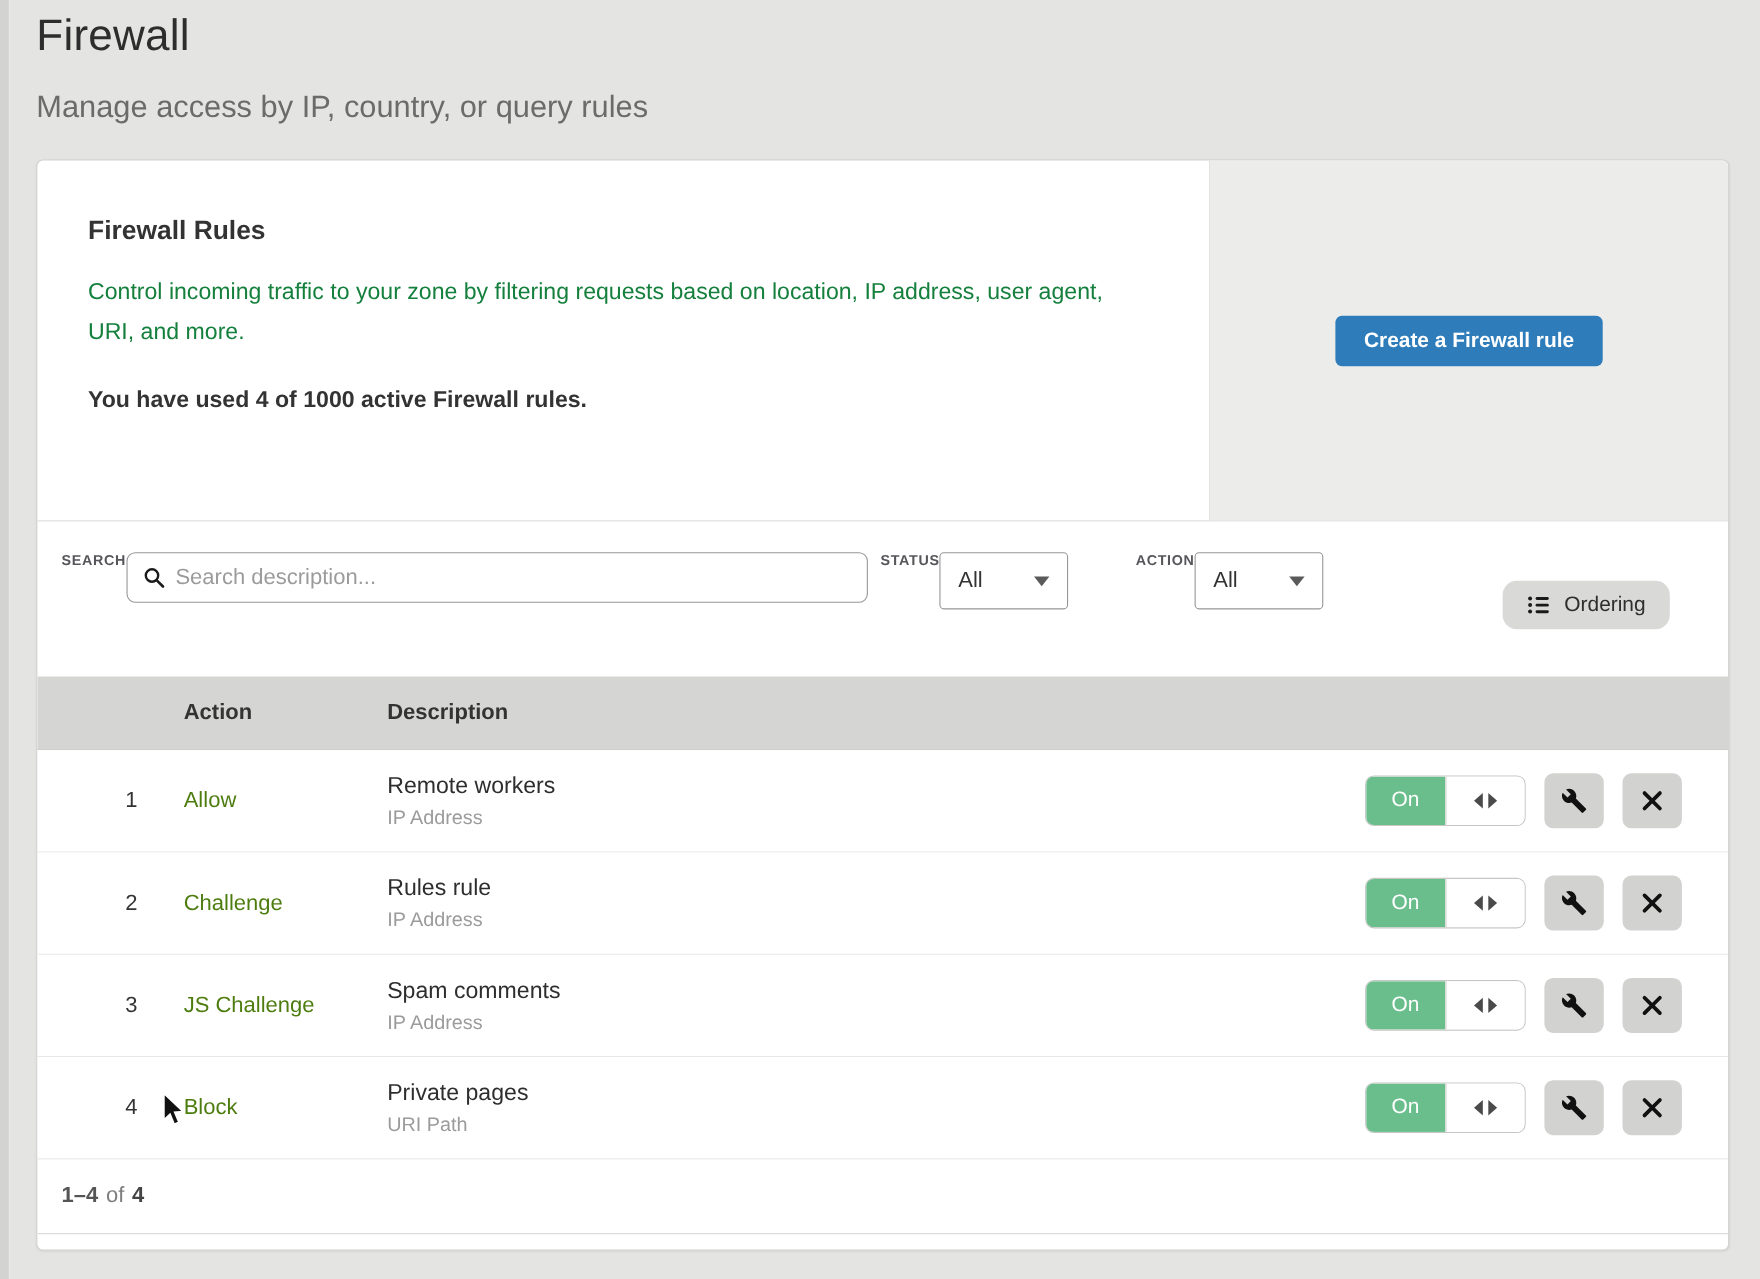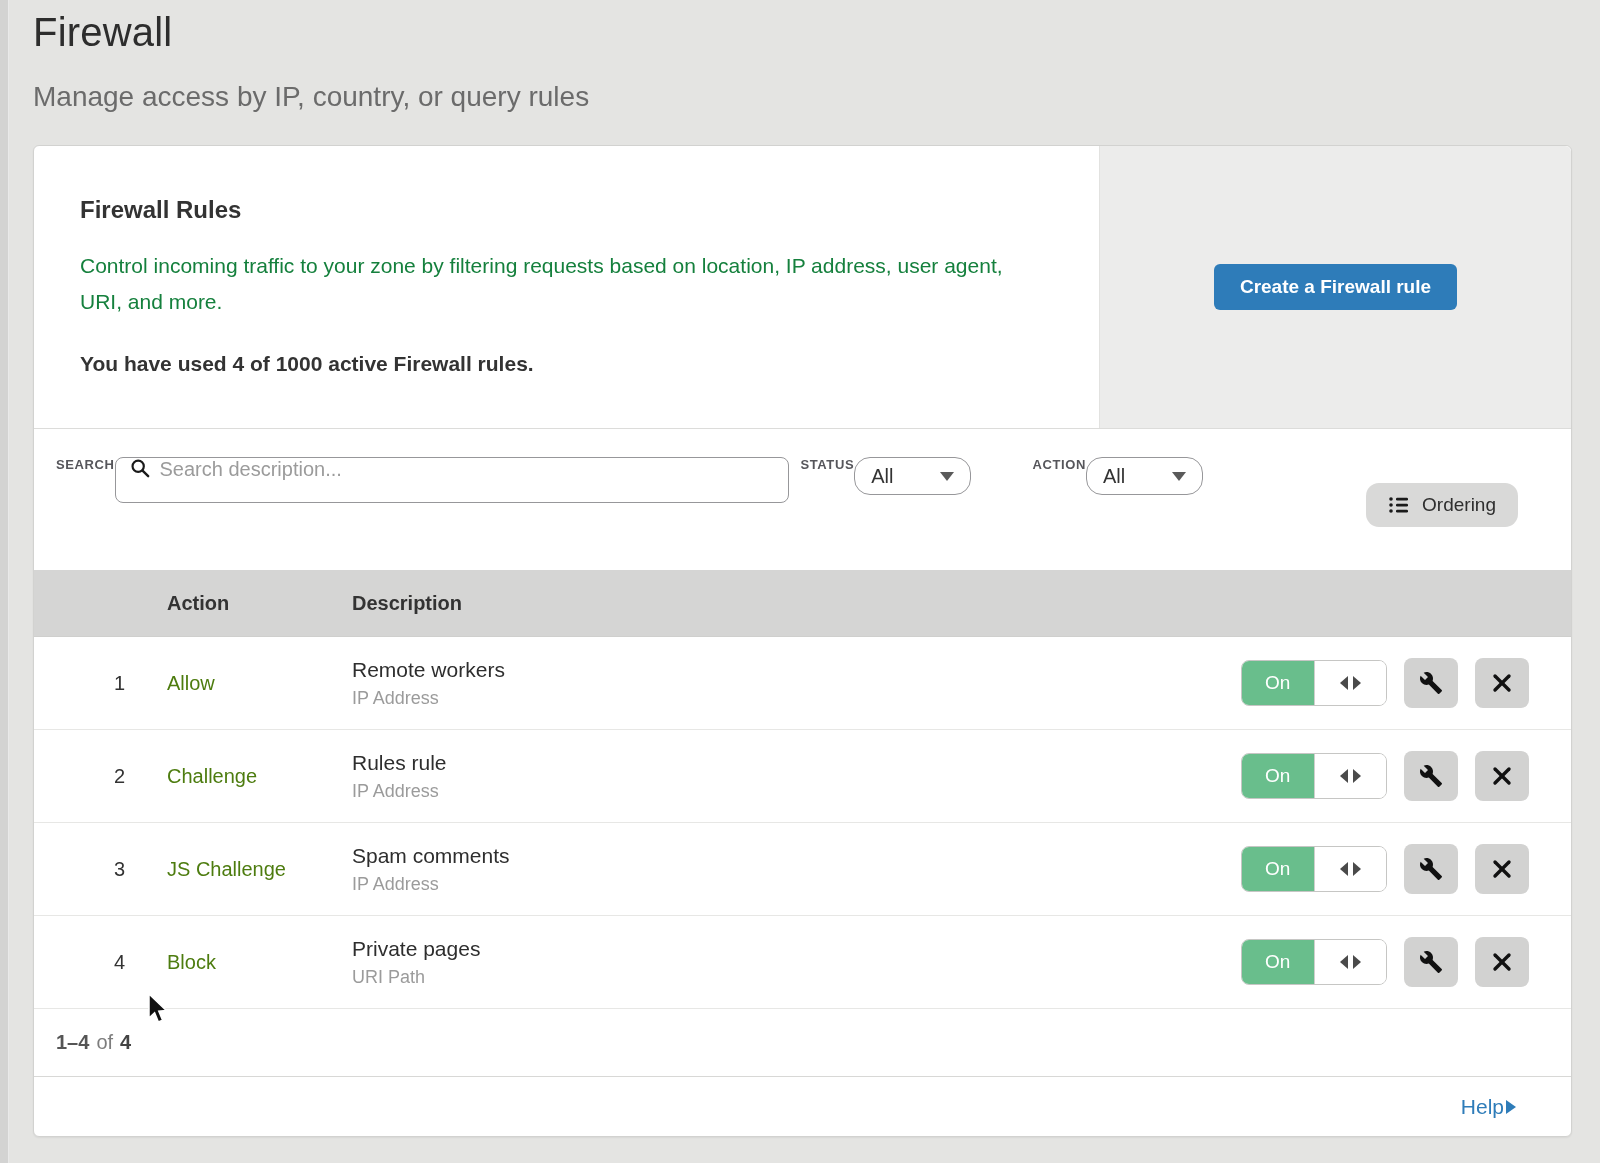--- a/index.html
+++ b/index.html
@@ -29,21 +29,21 @@
   .page-subtitle{
     margin-top:26px;font-size:28px;font-weight:400;color:#6b6b6b;
   }
   .card{
     position:absolute;left:33px;top:145px;width:1539px;height:992px;
     background:#fff;border:1px solid #d2d2d0;border-radius:6px;
     box-shadow:0 1px 2px rgba(0,0,0,0.06);
     overflow:hidden;
   }
   
-  .card-top{display:flex;height:283px;border-bottom:1px solid #dcdcda;}
+  .card-top{display:flex;height:328px;border-bottom:1px solid #dcdcda;}
   .card-top-left{flex:1;padding:50px 70px 0 46px;}
   .rules-title{font-size:24px;font-weight:700;color:#333;}
   .rules-desc{
     margin-top:24px;font-size:21px;color:#15803d;line-height:36px;max-width:960px;
   }
   .rules-usage{margin-top:32px;font-size:21px;font-weight:700;color:#333;}
   .card-top-right{
     width:472px;background:var(--panel-gray);
     display:flex;align-items:center;justify-content:center;
     border-left:1px solid #e2e2e0;border-top-right-radius:6px;
@@ -54,29 +54,29 @@
     padding:12px 26px;border-radius:6px;height:46px;
   }
   
   .filters{display:flex;align-items:flex-start;height:141px;padding:28px 53px 0 22px;}
   .filter-group{display:flex;flex-direction:row;}
   .filter-label{
     font-size:13px;font-weight:700;color:#56565B;letter-spacing:.6px;margin-bottom:12px;
   }
   .search-box{
     width:674px;height:46px;border:1px solid #97979a;border-radius:8px;background:#fff;
-    display:flex;align-items:flex-start;padding:0 14px;
+    display:flex;align-items:center;padding:0 14px;
   }
   .search-box input{
     border:none;outline:none;flex:1;font-family:inherit;font-size:20px;color:#333;
     margin-left:10px;background:transparent;
   }
   .search-box input::placeholder{color:#9b9b9b;}
   .select-box{
-    height:38px;border:1px solid #97979a;border-radius:16px;background:#fff;
+    height:52px;border:1px solid #97979a;border-radius:4px;background:#fff;
     display:flex;align-items:center;justify-content:space-between;
     padding:0 16px 0 16px;cursor:pointer;gap:35px;
   }
   .select-box .value{font-size:20px;color:#333;}
   .caret{
     width:0;height:0;border-left:7px solid transparent;border-right:7px solid transparent;
     border-top:9px solid #5a5a5a;margin-left:12px;
   }
   .w-status{width:218px;margin-left:12px;}
   .w-action{width:216px;margin-left:14px;}

